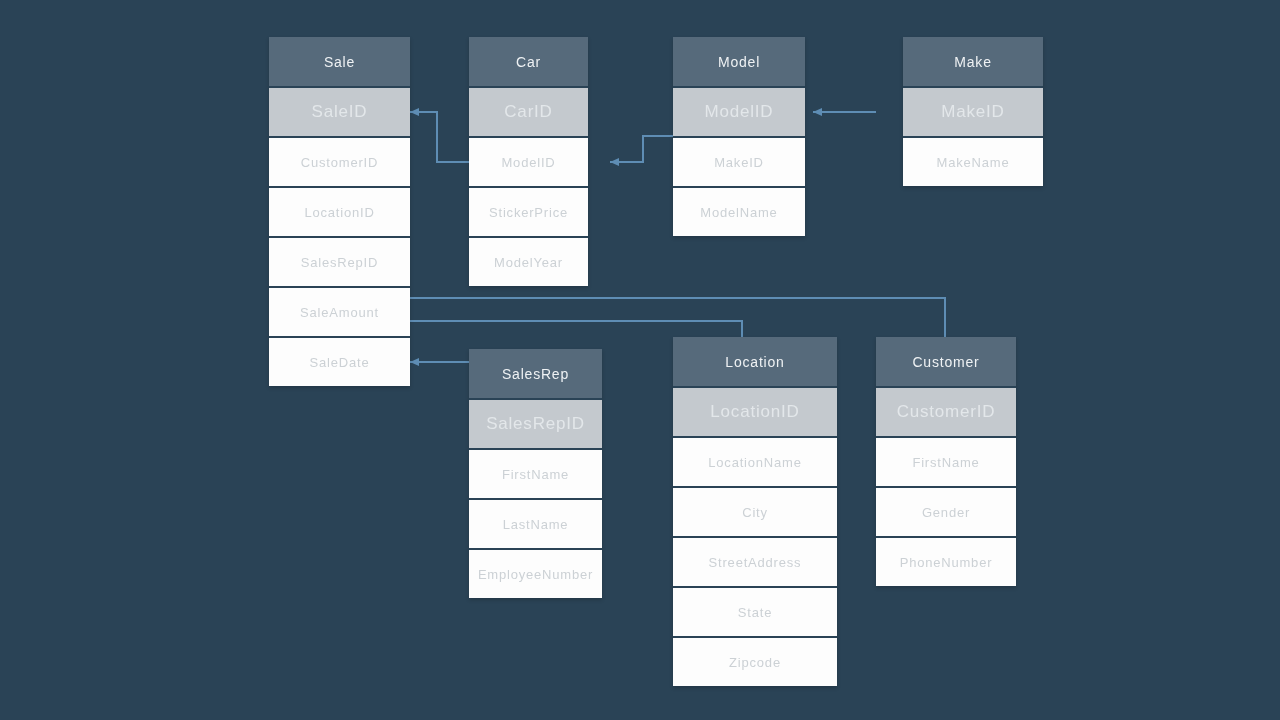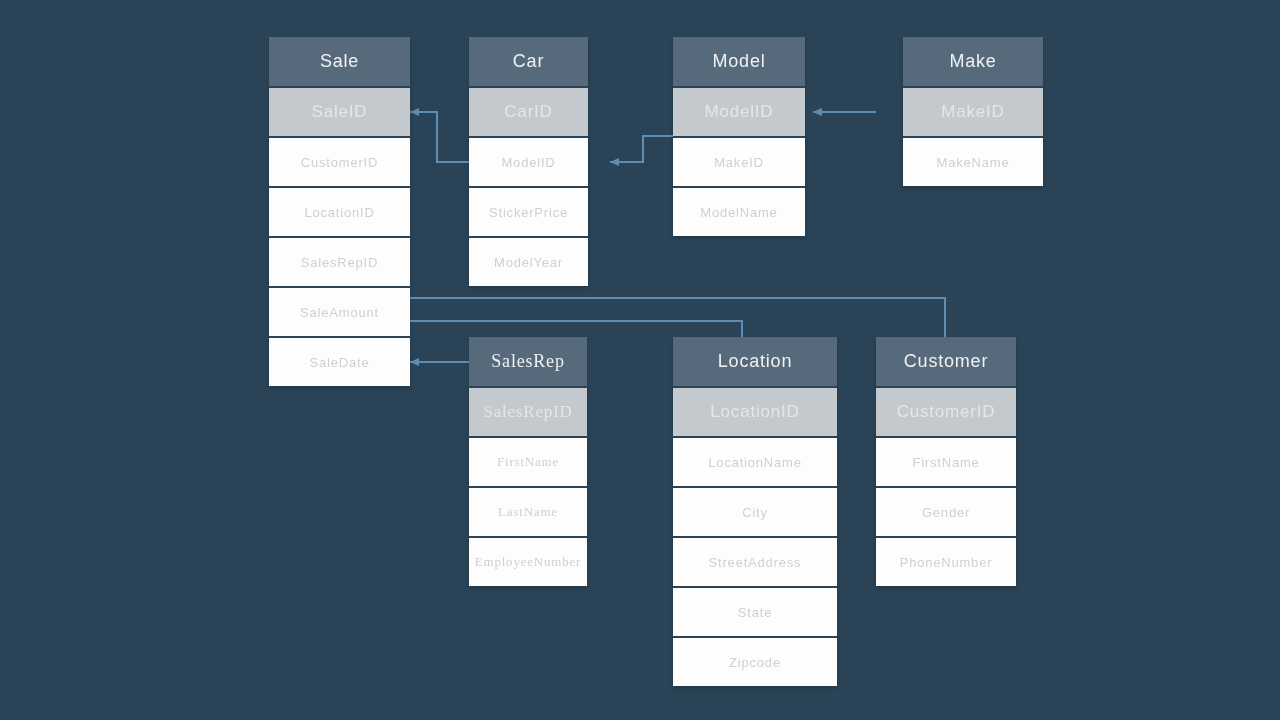--- a/index.html
+++ b/index.html
@@ -22,21 +22,21 @@
   .db-table {
     position: absolute;
     box-shadow: 0 2px 4px rgba(0,0,0,0.18);
   }
   .t-header {
     height: 49px;
     margin-bottom: 2px;
     background: var(--header-bg, #566a7b);
     color: var(--header-fg, #eff2f4);
     display: flex; align-items: center; justify-content: center;
-    font-size: 18px;
+    font-size: 14px;
     letter-spacing: 0.8px;
   }
   .t-pk {
     height: 48px;
     margin-bottom: 2px;
     background: var(--pk-bg, #c4c9ce);
     color: var(--pk-fg, #e3e7ea);
     display: flex; align-items: center; justify-content: center;
     font-size: 17px;
     letter-spacing: 0.8px;
@@ -91,21 +91,21 @@
       <div class="t-header">Model</div>
       <div class="t-pk">ModelID</div>
       <div class="t-row">MakeID</div>
       <div class="t-row">ModelName</div>
     </div>
     <div class="db-table" style="left: 876px; top: 37px; width: 140px; margin-left: 27px;">
       <div class="t-header">Make</div>
       <div class="t-pk">MakeID</div>
       <div class="t-row">MakeName</div>
     </div>
-    <div class="db-table" style="left: 469px; top: 337px; width: 118px; font-family: Liberation Serif, serif;">
+    <div class="db-table" style="left: 469px; top: 349px; width: 133px;">
       <div class="t-header">SalesRep</div>
       <div class="t-pk">SalesRepID</div>
       <div class="t-row">FirstName</div>
       <div class="t-row">LastName</div>
       <div class="t-row">EmployeeNumber</div>
     </div>
     <div class="db-table" style="left: 673px; top: 337px; width: 164px;">
       <div class="t-header">Location</div>
       <div class="t-pk">LocationID</div>
       <div class="t-row">LocationName</div>

